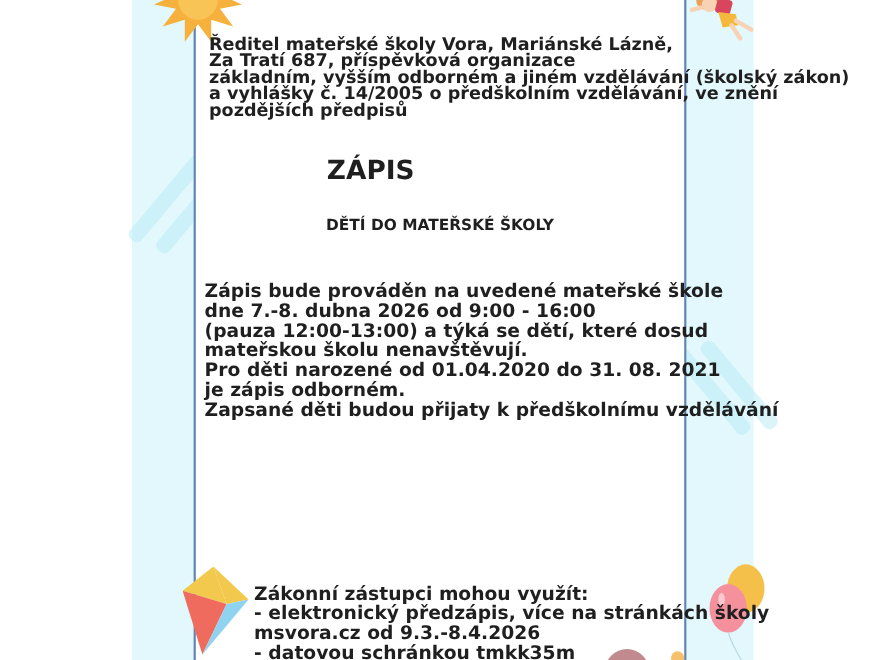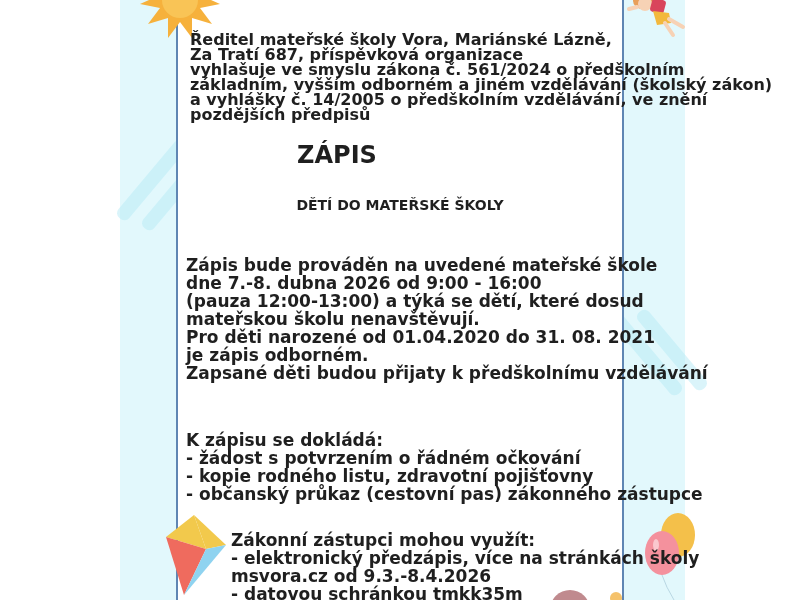--- a/index.html
+++ b/index.html
@@ -190,45 +190,38 @@
     <ellipse cx="16" cy="40" rx="3" ry="6" fill="#ffffff" opacity="0.5"></ellipse>
     <path d="M22 70 Q26 82 34 95" stroke="#b9d7e3" stroke-width="1" fill="none"></path>
   </svg>
 
   <div class="bottom-deco"></div>
   <div class="bottom-deco2"></div>
 
   <div class="text intro">
     <div>Ředitel mateřské školy Vora, Mariánské Lázně,</div>
     <div>Za Tratí 687, příspěvková organizace</div>
-    <div>vyhlašuje ve smyslu zákona č. 561/2024 o předškolním</div>
     <div>základním, vyšším odborném a jiném vzdělávání (školský zákon)</div>
     <div>a vyhlášky č. 14/2005 o předškolním vzdělávání, ve znění</div>
     <div>pozdějších předpisů</div>
   </div>
 
   <div class="text title">ZÁPIS</div>
   <div class="text subtitle">DĚTÍ DO MATEŘSKÉ ŠKOLY</div>
 
   <div class="text block para1">
     <div>Zápis bude prováděn na uvedené mateřské škole</div>
     <div>dne 7.-8. dubna 2026 od 9:00 - 16:00</div>
     <div>(pauza 12:00-13:00) a týká se dětí, které dosud</div>
     <div>mateřskou školu nenavštěvují.</div>
     <div>Pro děti narozené od 01.04.2020 do 31. 08. 2021</div>
     <div>je zápis odborném.</div>
     <div>Zapsané děti budou přijaty k předškolnímu vzdělávání</div>
   </div>
 
-  <div class="text block docs">
-    <div>K zápisu se dokládá:</div>
-    <div>- žádost s potvrzením o řádném očkování</div>
-    <div>- kopie rodného listu, zdravotní pojišťovny</div>
-    <div>- občanský průkaz (cestovní pas) zákonného zástupce</div>
-  </div>
 
   <div class="text block legal">
     <div>Zákonní zástupci mohou využít:</div>
     <div>- elektronický předzápis, více na stránkách školy</div>
     <div>msvora.cz od 9.3.-8.4.2026</div>
     <div>- datovou schránkou tmkk35m</div>
   </div>
 
 </div>
 

